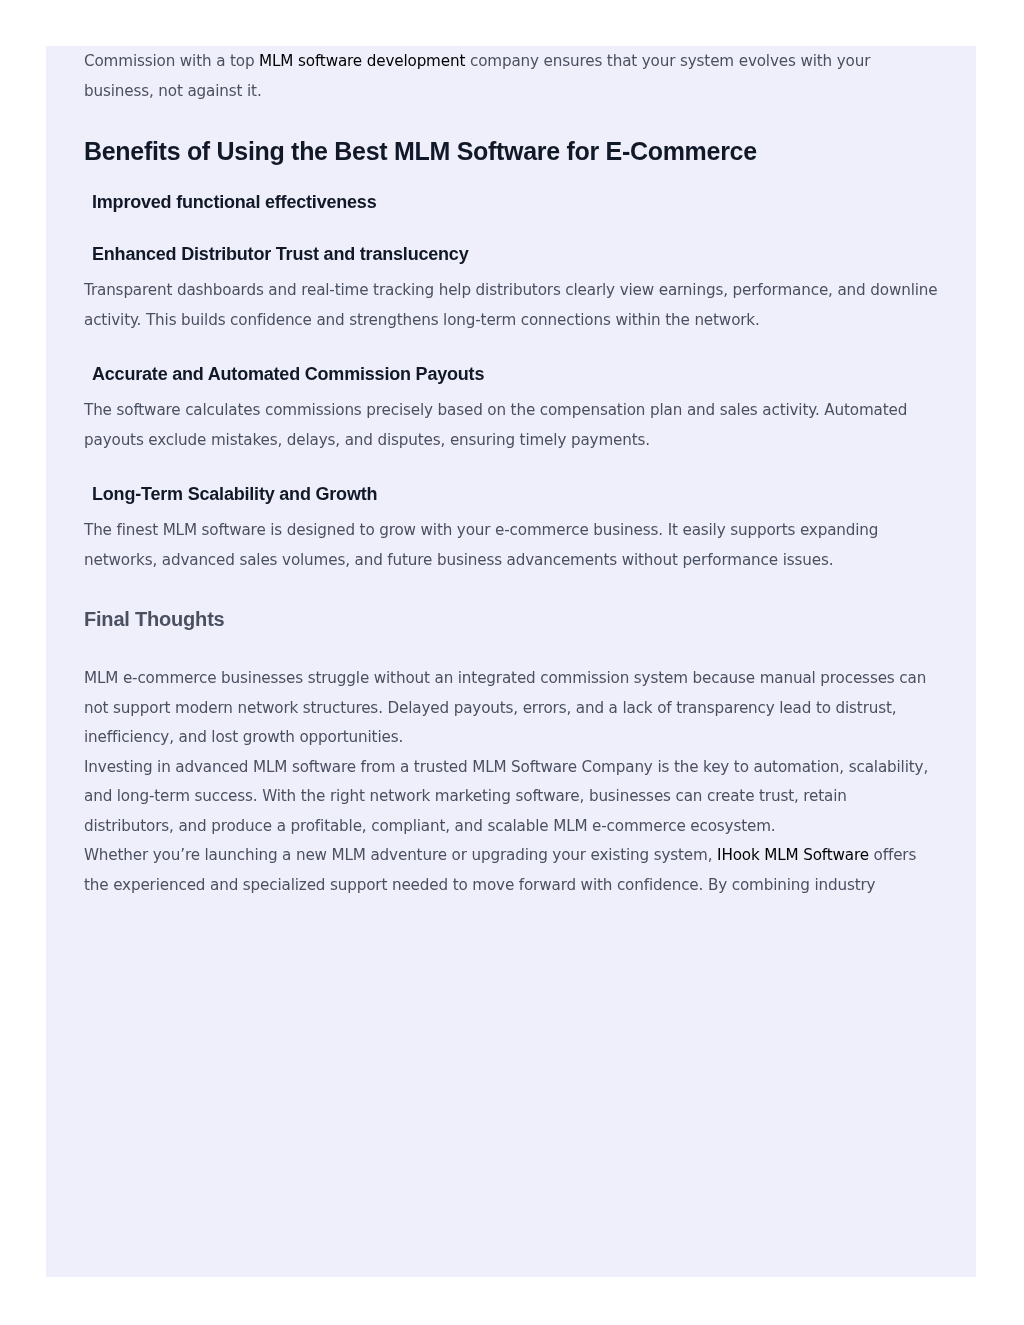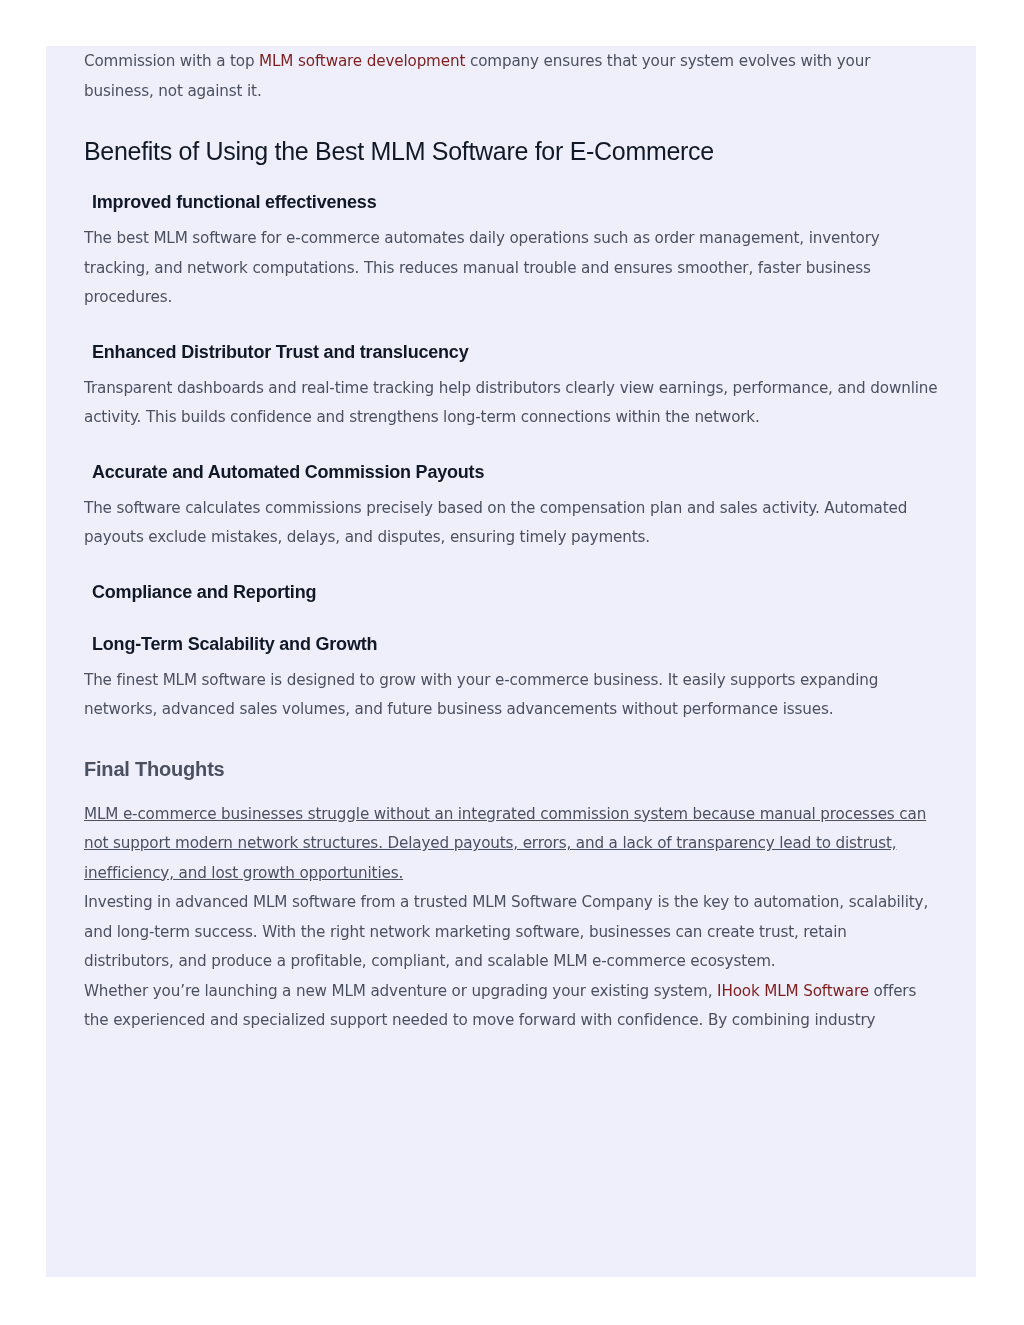--- a/index.html
+++ b/index.html
@@ -26,30 +26,30 @@
     overflow: hidden;
   }
   .para {
     margin: 0;
     color: #4b5060;
     font-size: 15.2px;
     line-height: 29.5px;
     letter-spacing: -0.15px;
   }
   .link {
-    color: #7f1d1d;
+    color: #000000;
     text-decoration: none;
     cursor: pointer;
   }
   .intro { margin-top: 0px; }
   .h2 {
     margin: 32px 0 0 0;
     color: #111827;
     font-family: "Liberation Sans", "DejaVu Sans", sans-serif;
-    font-weight: normal;
+    font-weight: bold;
     font-size: 25px;
     line-height: 36px;
     letter-spacing: -0.3px;
   }
   .h3 {
     margin: 8px;
     color: #111827;
     font-family: "Liberation Sans", "DejaVu Sans", sans-serif;
     font-weight: bold;
     font-size: 18px;
@@ -72,44 +72,42 @@
 <body>
 
 <div class="panel">
 
   <p class="para intro" style="margin-top:1px;"><span>Commission with a top </span><a class="link">MLM software development</a><span> company ensures that your system evolves with your business, not against it.</span></p>
 
   <h2 class="h2" style="margin-top:27px;">Benefits of Using the Best MLM Software for E-Commerce</h2>
 
   <div class="section" style="margin-top:20px;">
     <h3 class="h3">Improved functional effectiveness</h3>
-    <p class="para">The best MLM software for e-commerce automates daily operations such as order management, inventory tracking, and network computations. This reduces manual trouble and ensures smoother, faster business procedures.</p>
   </div>
 
   <div class="section" style="margin-top:26px;">
     <h3 class="h3">Enhanced Distributor Trust and translucency</h3>
     <p class="para">Transparent dashboards and real-time tracking help distributors clearly view earnings, performance, and downline activity. This builds confidence and strengthens long-term connections within the network.</p>
   </div>
 
   <div class="section" style="margin-top:26px;">
   </div>
 
   <div class="section" style="margin-top:26px;">
     <h3 class="h3">Accurate and Automated Commission Payouts</h3>
     <p class="para">The software calculates commissions precisely based on the compensation plan and sales activity. Automated payouts exclude mistakes, delays, and disputes, ensuring timely payments.</p>
   </div>
 
   <div class="section" style="margin-top:26px;">
-    <h3 class="h3">Compliance and Reporting</h3>
   </div>
 
   <div class="section" style="margin-top:26px;">
     <h3 class="h3">Long-Term Scalability and Growth</h3>
     <p class="para">The finest MLM software is designed to grow with your e-commerce business. It easily supports expanding networks, advanced sales volumes, and future business advancements without performance issues.</p>
   </div>
 
   <h4 class="final-title" style="margin-top:31px;">Final Thoughts</h4>
 
-  <p class="para" style="margin-top:18px;text-decoration:underline;">MLM e-commerce businesses struggle without an integrated commission system because manual processes can not support modern network structures. Delayed payouts, errors, and a lack of transparency lead to distrust, inefficiency, and lost growth opportunities.</p>
+  <p class="para" style="margin-top:32px;">MLM e-commerce businesses struggle without an integrated commission system because manual processes can not support modern network structures. Delayed payouts, errors, and a lack of transparency lead to distrust, inefficiency, and lost growth opportunities.</p>
   <p class="para">Investing in advanced MLM software from a trusted MLM Software Company is the key to automation, scalability, and long-term success. With the right network marketing software, businesses can create trust, retain distributors, and produce a profitable, compliant, and scalable MLM e-commerce ecosystem.</p>
   <p class="para"><span>Whether you’re launching a new MLM adventure or upgrading your existing system, </span><a class="link">IHook MLM Software</a><span> offers the experienced and specialized support needed to move forward with confidence. By combining industry</span></p>
 
 </div>
 
 </body></html>

